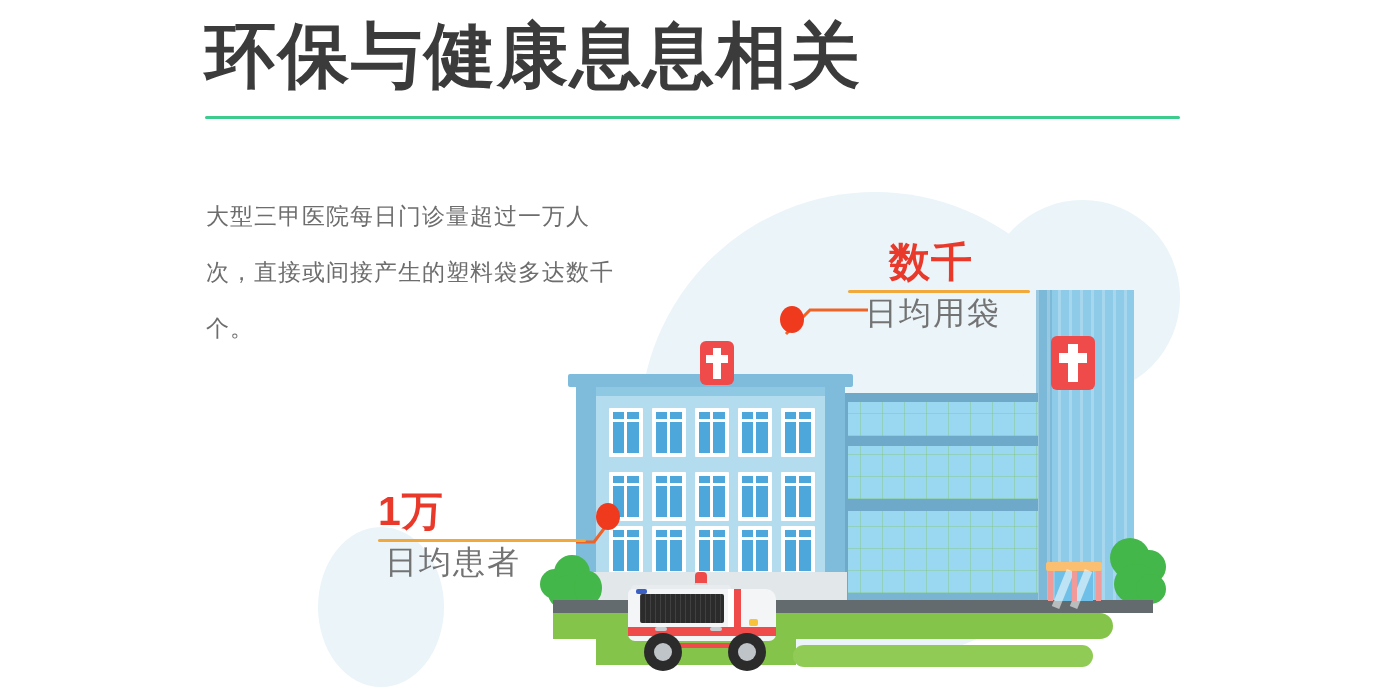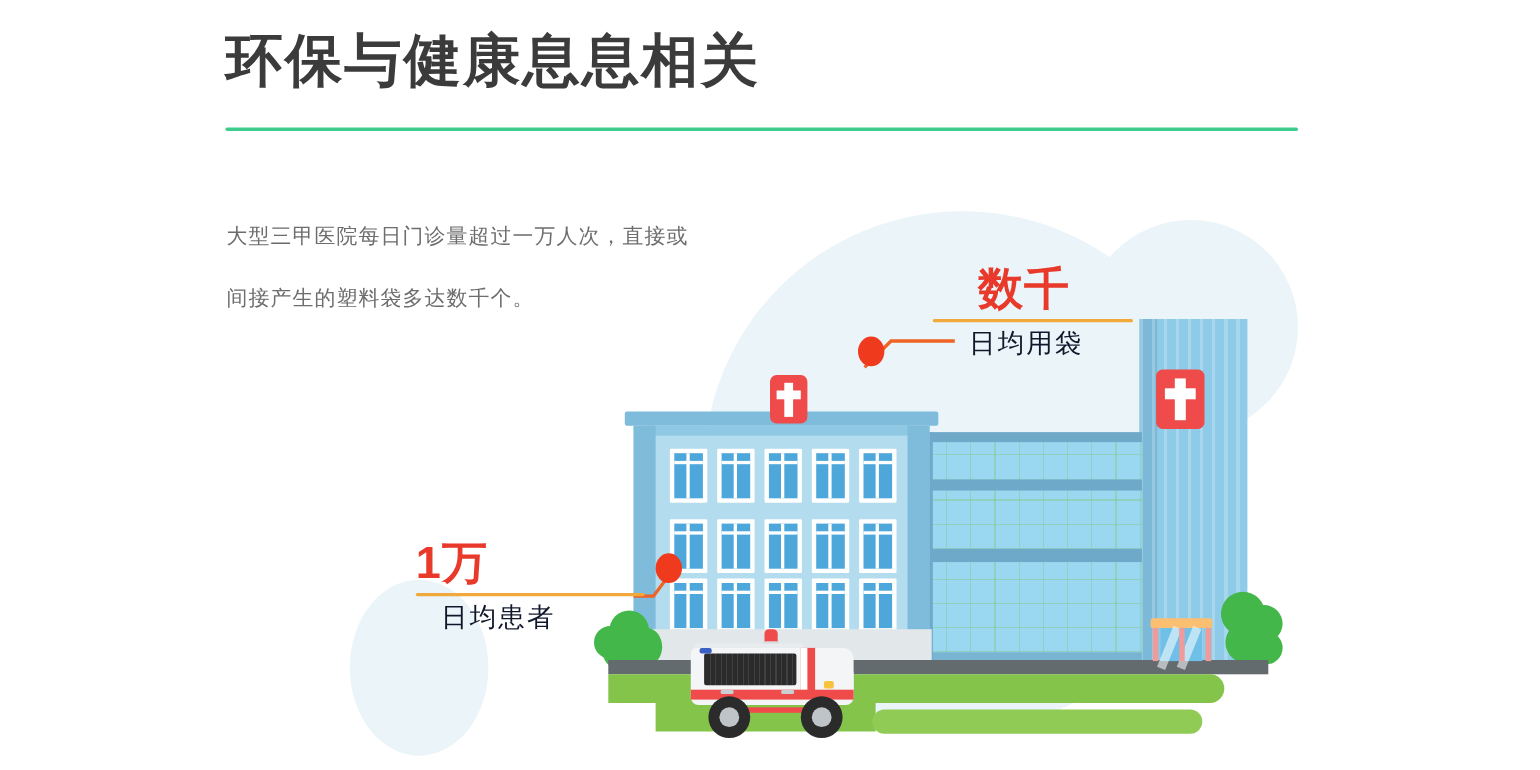--- a/index.html
+++ b/index.html
@@ -5,32 +5,32 @@
   html,body{margin:0;padding:0;}
   body{
     width:1400px;height:700px;background:#ffffff;overflow:hidden;
     font-family:"Liberation Sans","DejaVu Sans",sans-serif;
   }
   .page{position:relative;width:1400px;height:700px;background:#fff;overflow:hidden;}
 
   
   .title{
     position:absolute;left:205px;top:24px;
-    font-size:52px;font-weight:bold;color:#3b3b3b;
+    font-size:71px;font-weight:bold;color:#3b3b3b;
     letter-spacing:2px;line-height:64px;white-space:nowrap;
   }
   .title-rule{
     position:absolute;left:205px;top:116px;width:975px;height:3px;
     background:#3ecb8e;border-radius:2px;
   }
 
   
   .body-copy{
     position:absolute;left:206px;top:188px;width:430px;
-    font-size:19px;color:#6d6d6d;line-height:56px;letter-spacing:1px;
+    font-size:23px;color:#6d6d6d;line-height:56px;letter-spacing:1px;
     font-weight:500;
   }
 
   
   .bg-circle-big{
     position:absolute;left:640px;top:192px;width:470px;height:470px;
     border-radius:50%;background:#eaf4f9;
   }
   .bg-circle-small{
     position:absolute;left:985px;top:200px;width:195px;height:195px;
@@ -126,21 +126,21 @@
   .wheel:after{content:"";position:absolute;left:10px;top:10px;width:18px;height:18px;background:#bfc4c9;border-radius:50%;}
   .amb-underline{position:absolute;left:22px;top:76px;width:104px;height:5px;background:#ef4b4b;}
 
   
   .callout{position:absolute;}
   .callout .value{
     font-size:41px;font-weight:bold;color:#e8392b;letter-spacing:1px;line-height:44px;
   }
   .callout .rule{height:3px;background:#f0a93a;border-radius:2px;margin-top:6px;}
   .callout .label{
-    font-size:24px;color:#0f172a;letter-spacing:2px;line-height:32px;margin-top:4px;
+    font-size:32px;color:#737373;letter-spacing:2px;line-height:32px;margin-top:4px;
   }
 
   .callout-top{left:848px;top:240px;width:182px;text-align:right;}
   .callout-top .value{text-align:center;padding-right:16px;}
   .callout-top .rule{width:182px;}
   .callout-top .label{text-align:center;padding-right:12px;}
 
   .callout-bottom{left:378px;top:489px;width:150px;}
   .callout-bottom .value{text-align:left;}
   .callout-bottom .rule{width:208px;}

